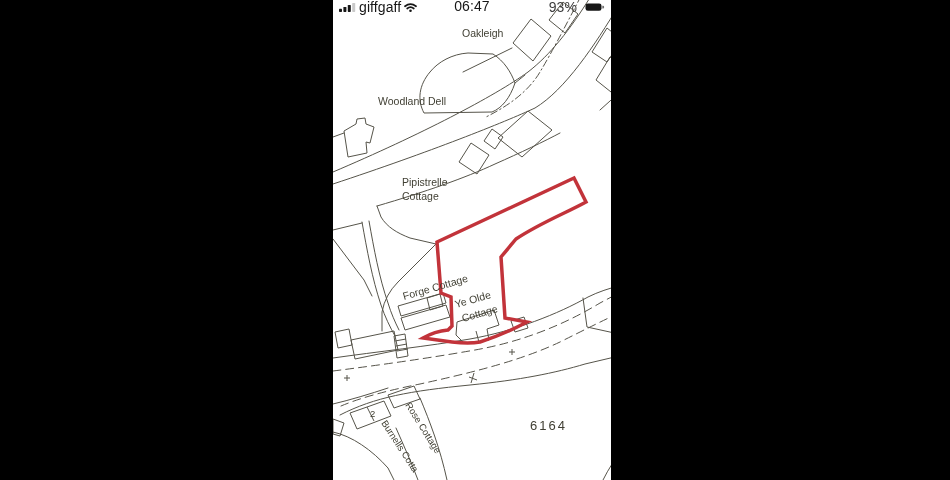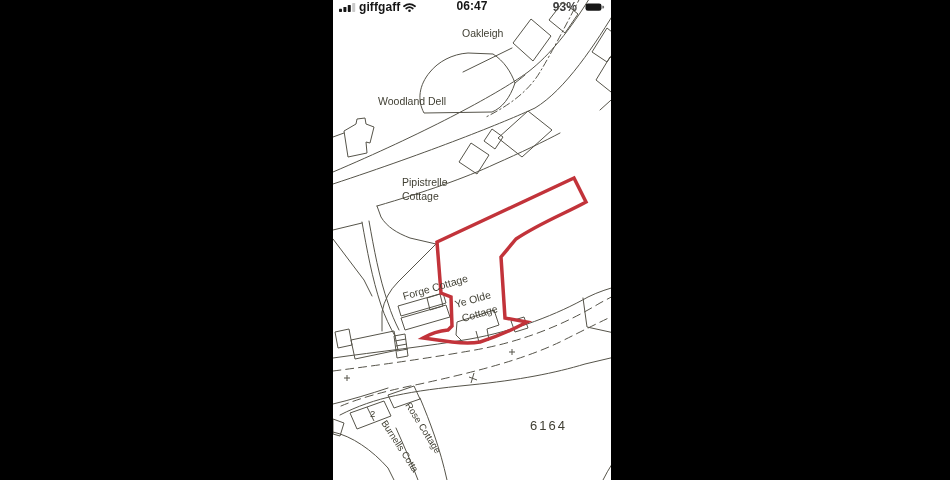--- a/index.html
+++ b/index.html
@@ -5,21 +5,21 @@
   html,body{margin:0;padding:0;background:#000;}
   .stage{position:relative;width:950px;height:480px;background:#000;overflow:hidden;
          font-family:"Liberation Sans",sans-serif;}
   .letterbox{position:absolute;top:0;height:480px;background:#000;}
   .letterbox.left{left:0;width:333px;}
   .letterbox.right{left:611px;width:339px;}
   .phone{position:absolute;left:333px;top:0;width:278px;height:480px;background:#ffffff;overflow:hidden;}
   .statusbar{position:absolute;top:0;left:0;right:0;height:13px;z-index:1;
              display:flex;align-items:center;justify-content:space-between;
              padding:0 6px;box-sizing:border-box;color:#161616;
-             font-size:12px;font-weight:bold;letter-spacing:.1px;}
+             font-size:14px;font-weight:normal;letter-spacing:.1px;}
   .sb-left{display:flex;align-items:center;gap:3px;}
   .sb-right{display:flex;align-items:center;gap:8px;}
   .sb-time{position:absolute;left:50%;top:0;transform:translateX(-50%);line-height:13px;}
   .sb-batt-pct{color:#3c3c3c;}
   .mapsvg{position:absolute;left:0;top:0;z-index:2;}
   .mapsvg path, .mapsvg line{vector-effect:none;}
   text{fill:#403f33;font-family:"Liberation Sans",sans-serif;font-size:10.5px;}
 </style>
 </head>
 <body>

